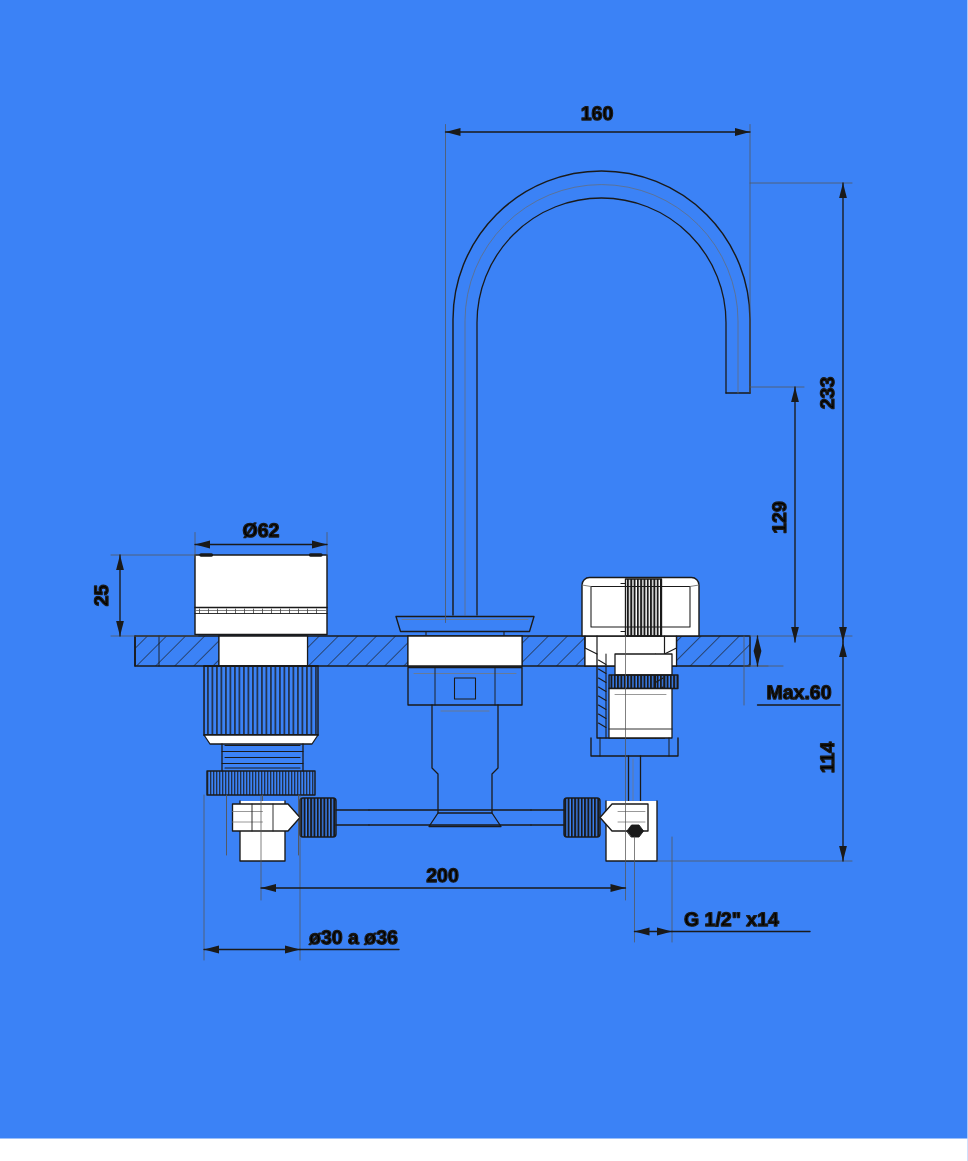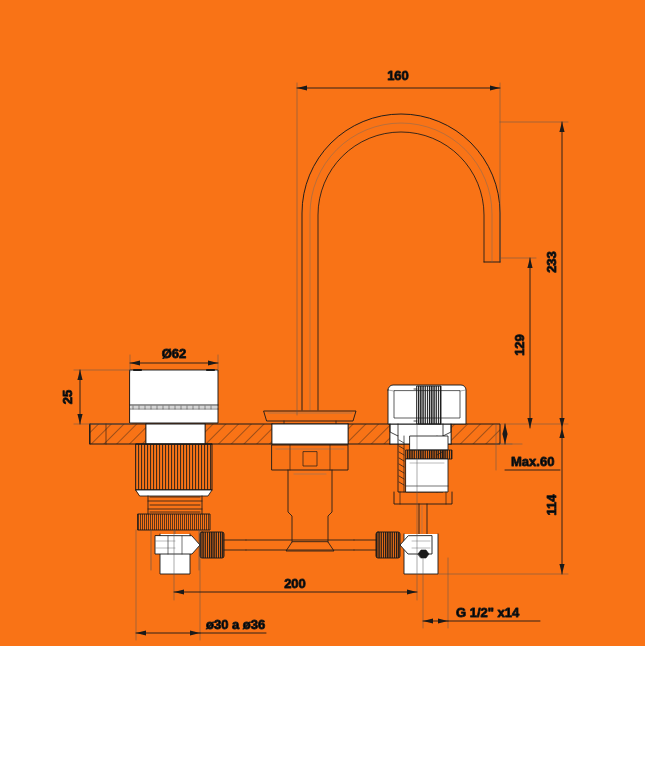--- a/index.html
+++ b/index.html
@@ -9,22 +9,22 @@
   }
   body {
     width: 645px;
     height: 774px;
     font-family: "Liberation Sans", sans-serif;
     overflow: hidden;
   }
   #drawing-root {
     position: relative;
     width: 645px;
-    height: 646px;
-    background: #f97316;
+    height: 759px;
+    background: #3b82f6;
   }
   svg.cad {
     position: absolute;
     left: 0;
     top: 0;
     width: 645px;
     height: 774px;
   }
   .dimtext {
     font-family: "Liberation Sans", sans-serif;

